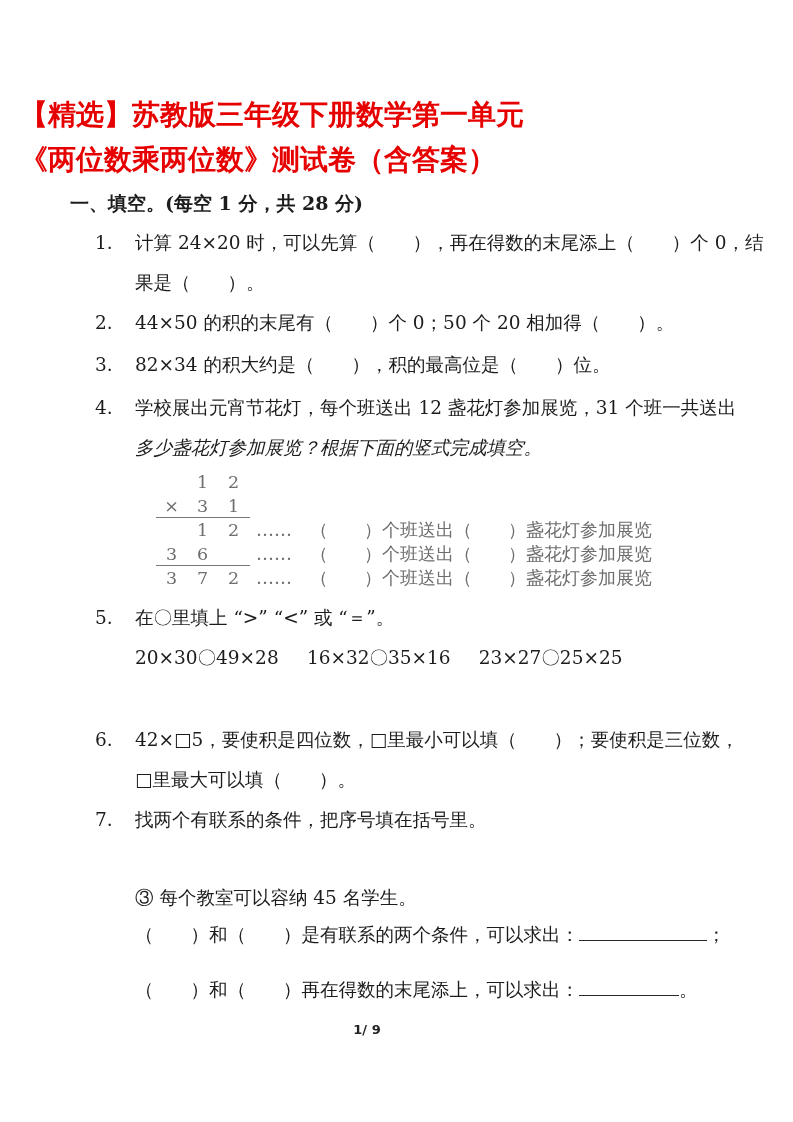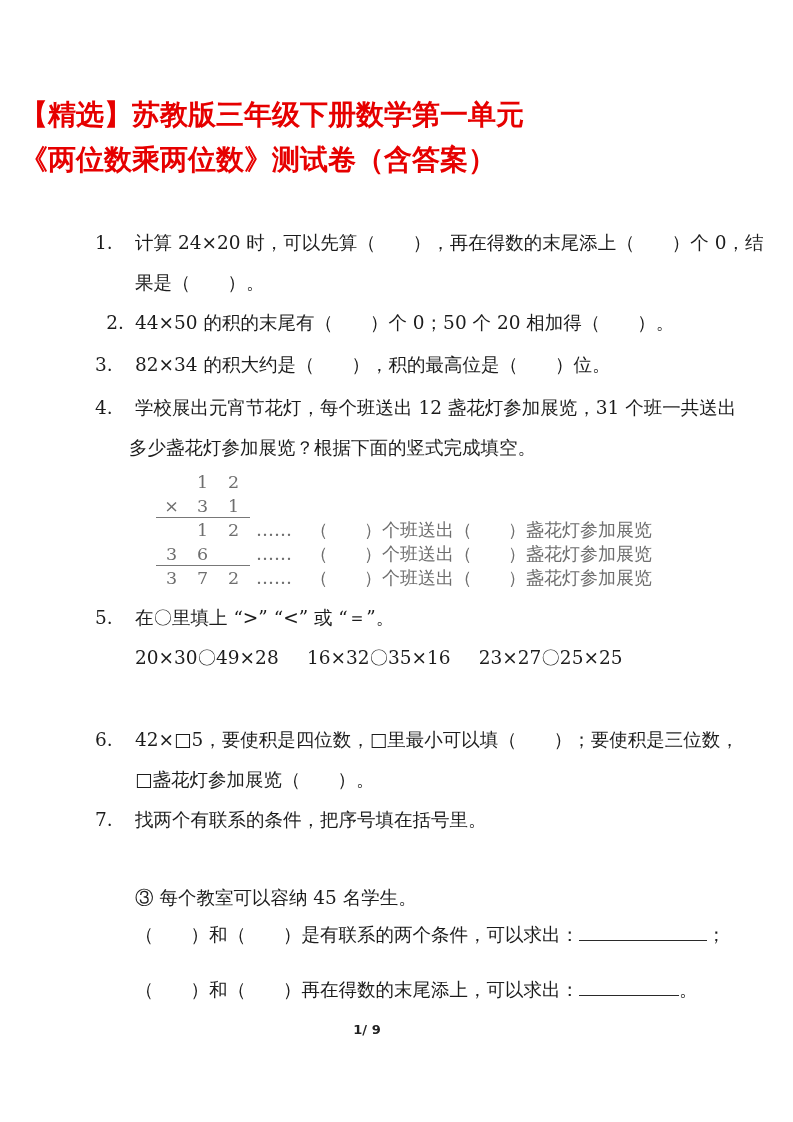--- a/index.html
+++ b/index.html
@@ -13,23 +13,23 @@
     overflow:hidden;
   }
   .line{position:absolute;white-space:nowrap;font-size:18.5px;line-height:26px;}
   .title{position:absolute;left:0;width:793px;text-align:left;
          font-size:28px;font-weight:bold;color:#e60000;white-space:nowrap;padding-left:20px;}
   .title1{top:96px;}
   .title2{top:141px;}
   .sec{left:70px;top:190px;font-weight:600;font-size:19px;}
   .qline .qno{display:inline-block;width:40px;}
   .q1a{left:95px;top:230px;}  .q1b{left:135px;top:270px;}
-  .q2a{left:95px;top:310px;text-align:center;}
+  .q2a{left:95px;top:310px;}
   .q3a{left:95px;top:352px;}
-  .q4a{left:95px;top:395px;}  .q4b{left:129px;top:435px;}
+  .q4a{left:95px;top:395px;}  .q4b{left:135px;top:435px;font-style:italic;}
   .q5a{left:95px;top:605px;}
   .q5row{position:absolute;left:135px;white-space:nowrap;font-size:18.5px;}
   .q5r1{top:645px;} .q5r2{top:685px;}
   .q5row .expr{display:inline-block;width:166px;}
   .q6a{left:95px;top:727px;}  .q6b{left:135px;top:767px;}
   .q7a{left:95px;top:807px;}
   .q7i1{left:135px;top:850px;}
   .q7i2{left:135px;top:885px;}
   .q7b1{left:135px;top:922px;}
   .q7b2{left:135px;top:977px;}
@@ -49,20 +49,21 @@
           font-size:13px;font-weight:bold;color:#222;}
 </style>
 </head>
 <body>
 
 <div class="page">
 
   <div class="title title1">【精选】苏教版三年级下册数学第一单元</div>
   <div class="title title2">《两位数乘两位数》测试卷（含答案）</div>
 
+  <div class="line sec">一、填空。(每空 1 分，共 28 分)</div>
 
   <div class="line qline q1a">
     <span class="qno">1.</span><span>计算 24×20 时，可以先算（　　），再在得数的末尾添上（　　）个 0，结</span>
   </div>
   <div class="line q1b">果是（　　）。</div>
 
   <div class="line qline q2a">
     <span class="qno">2.</span><span>44×50 的积的末尾有（　　）个 0；50 个 20 相加得（　　）。</span>
   </div>
 
@@ -121,21 +122,21 @@
   </div>
   <div class="q5row q5r1">
     <span class="expr">20×30〇49×28</span>
     <span class="expr">16×32〇35×16</span>
     <span class="expr">23×27〇25×25</span>
   </div>
 
   <div class="line qline q6a">
     <span class="qno">6.</span><span>42×□5，要使积是四位数，□里最小可以填（　　）；要使积是三位数，</span>
   </div>
-  <div class="line q6b">□盏花灯参加展览（　　）。</div>
+  <div class="line q6b">□里最大可以填（　　）。</div>
 
   <div class="line qline q7a">
     <span class="qno">7.</span><span>找两个有联系的条件，把序号填在括号里。</span>
   </div>
   <div class="line q7i2">③ 每个教室可以容纳 45 名学生。</div>
   <div class="line q7b1">
     <span>（　　）和（　　）是有联系的两个条件，可以求出：</span><span class="ul ul1"></span><span>；</span>
   </div>
   <div class="line q7b2">
     <span>（　　）和（　　）再在得数的末尾添上，可以求出：</span><span class="ul ul2"></span><span>。</span>

